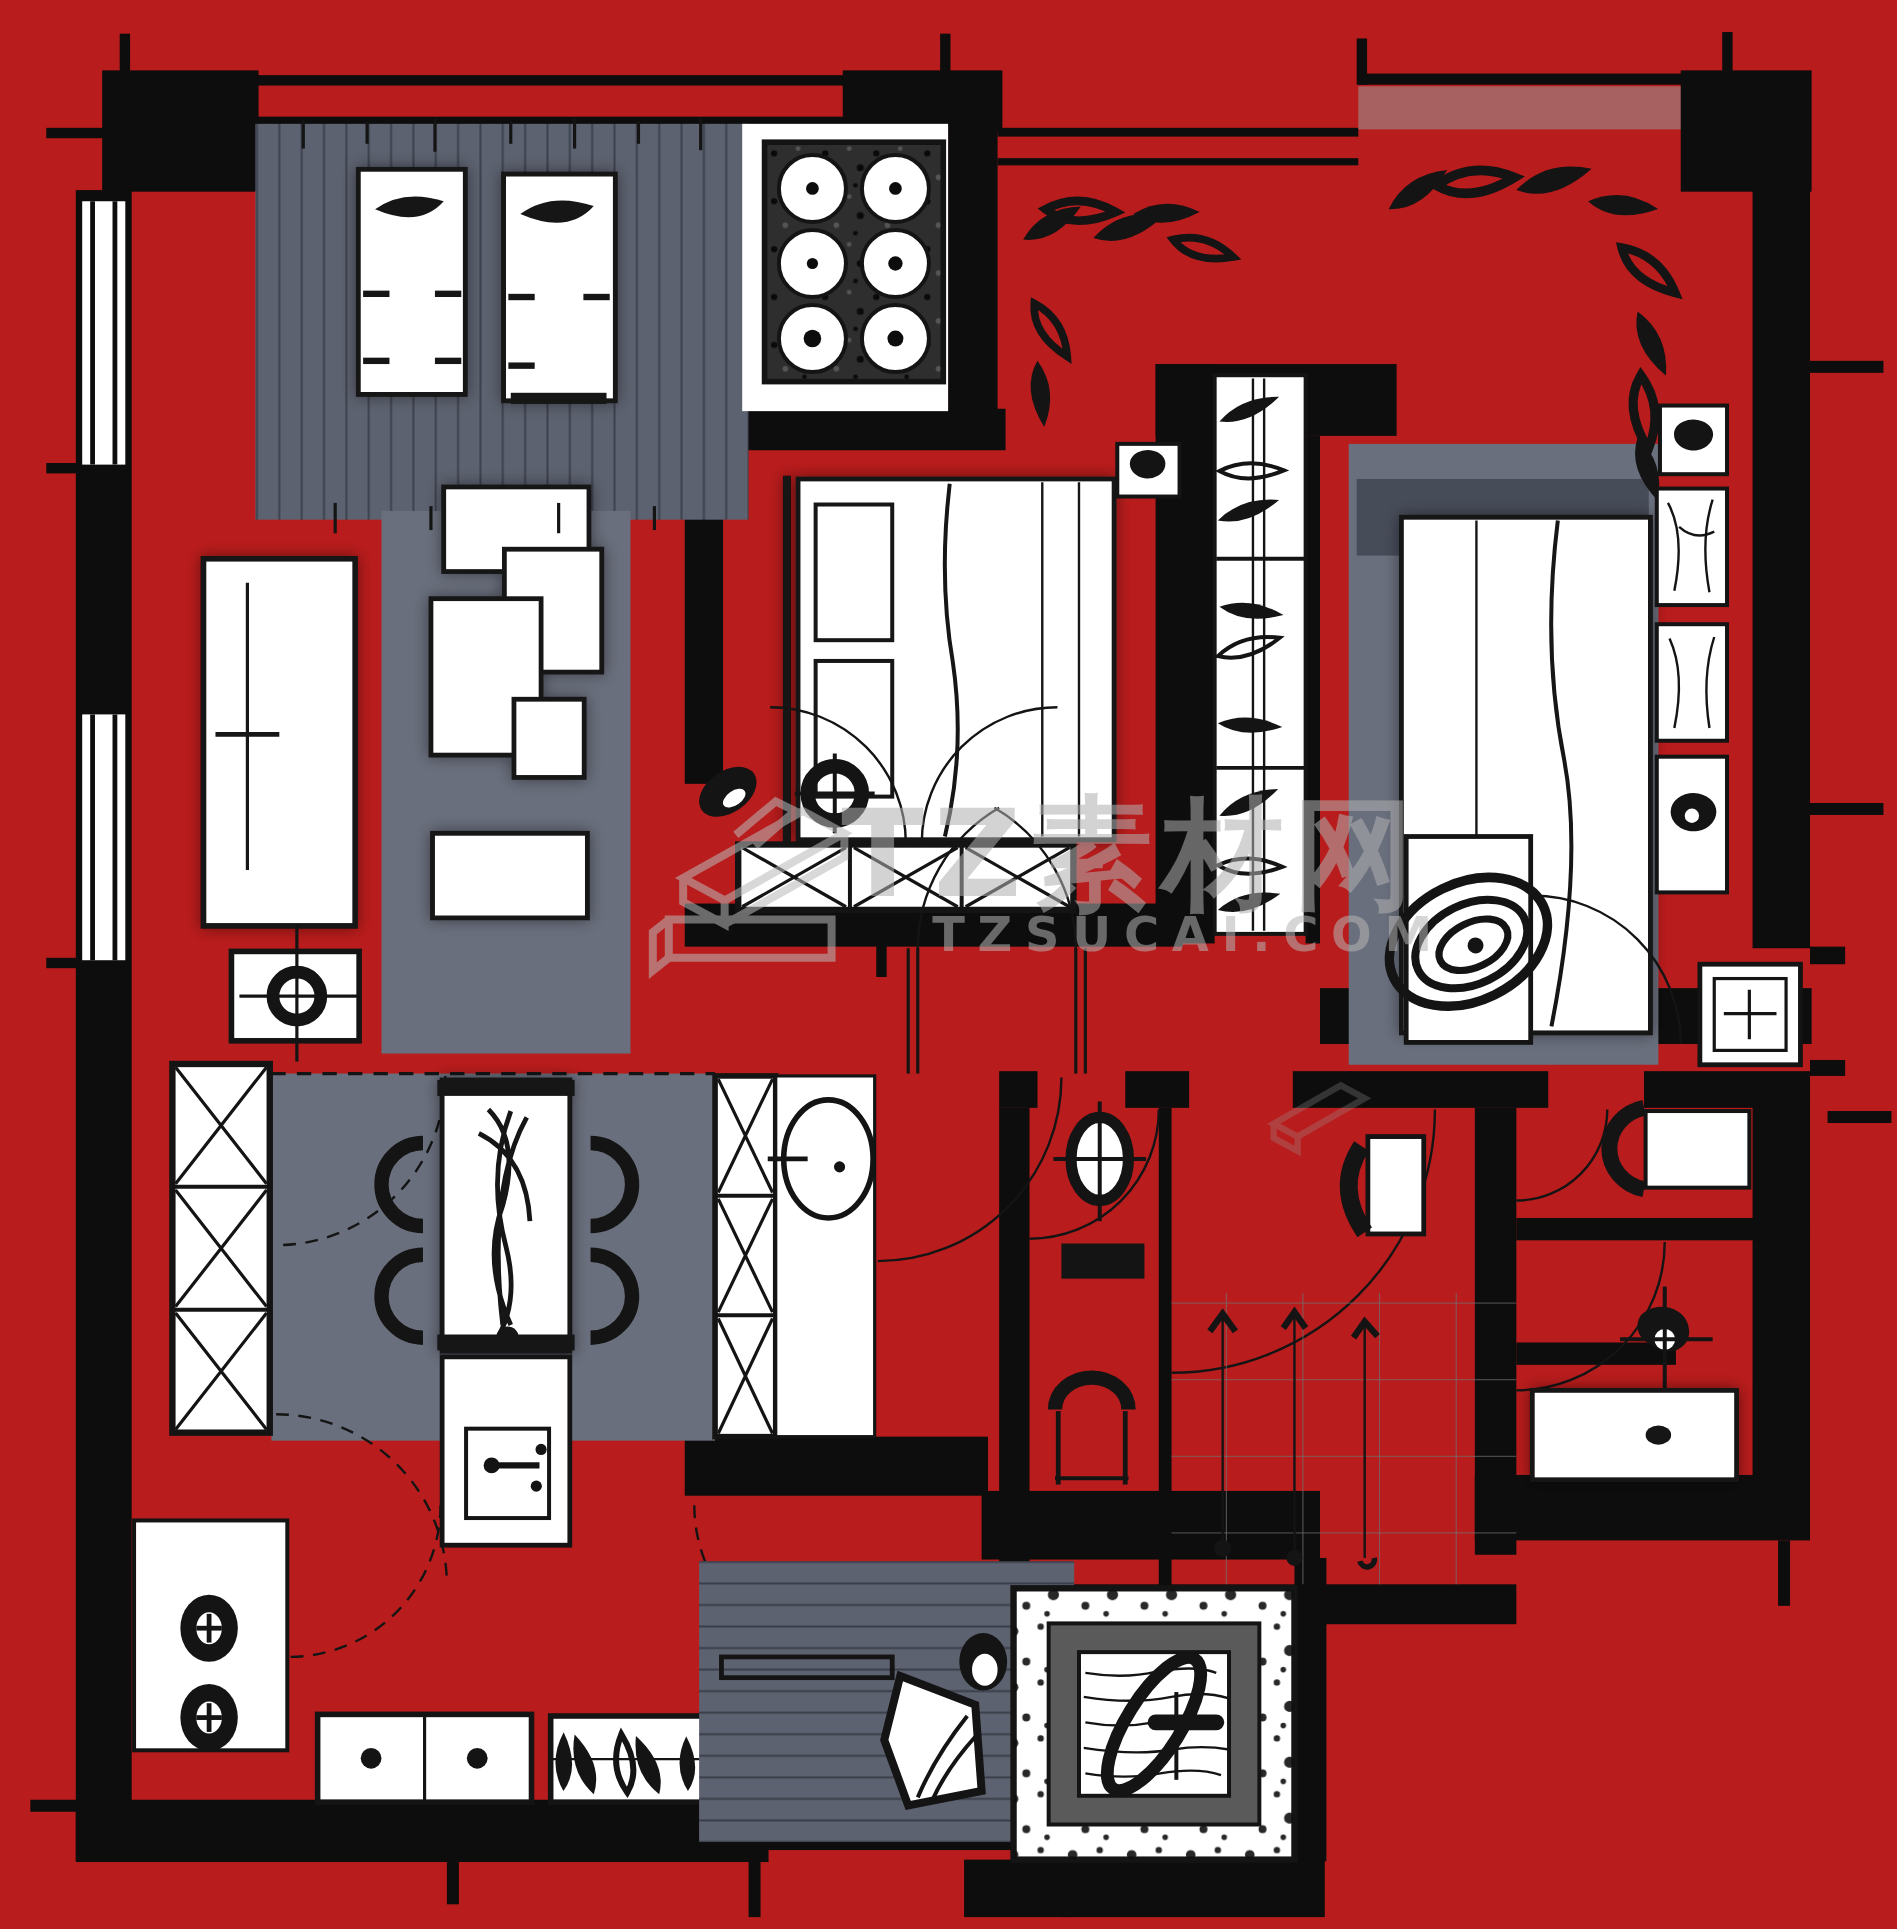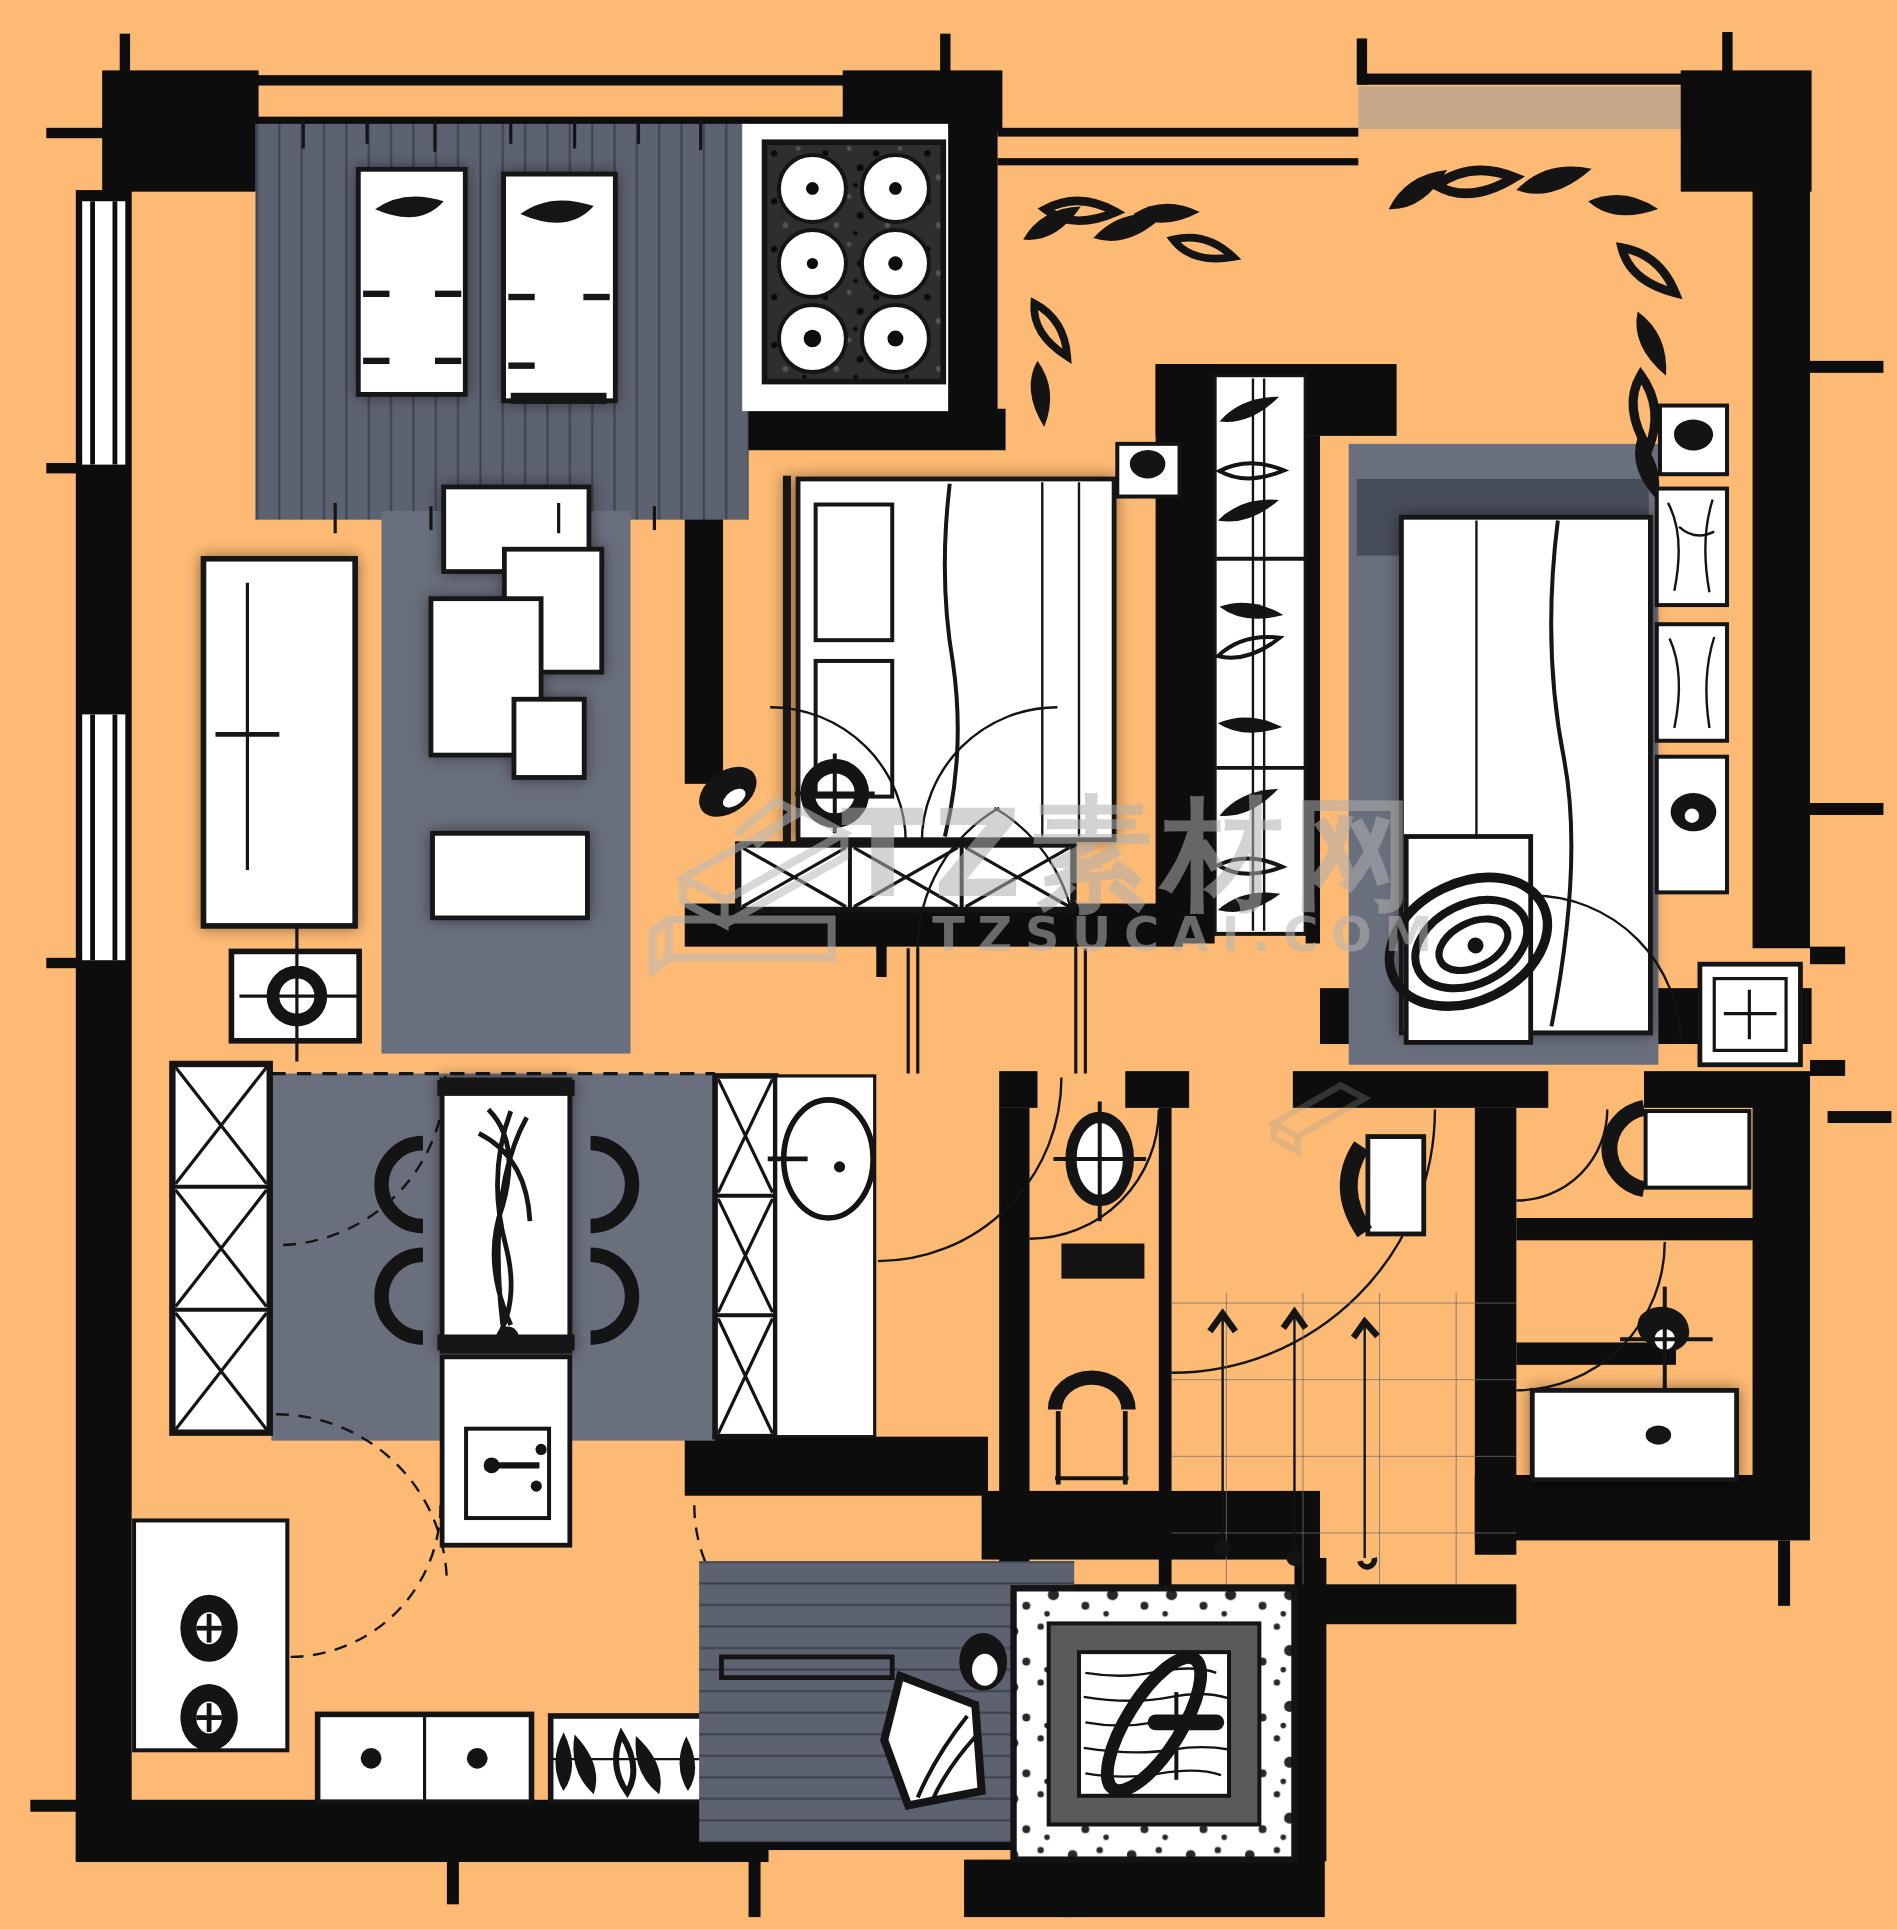--- a/index.html
+++ b/index.html
@@ -1,17 +1,17 @@
 <!DOCTYPE html>
 <html style="font-size:12.8px"><head>
 <meta charset="utf-8">
 <style>
   html,body{margin:0;padding:0;background:#ffffff;}
   body{font-family:"Liberation Sans", sans-serif;}
-  .canvas{position:relative;width:1897px;height:1930px;background:#fdba74;overflow:hidden;}
+  .canvas{position:relative;width:1897px;height:1930px;background:#b91c1c;overflow:hidden;}
   svg{display:block;}
   .wm-title{font-family:"DejaVu Sans", sans-serif;font-weight:bold;letter-spacing:12px;}
   .wm-sub{font-family:"DejaVu Sans", sans-serif;font-weight:bold;letter-spacing:16px;}
 </style>
 </head>
 <body>
 
 <div class="canvas">
 <svg width="1897" height="1930" viewBox="0 0 2377 2418" xmlns="http://www.w3.org/2000/svg">
 <defs>

